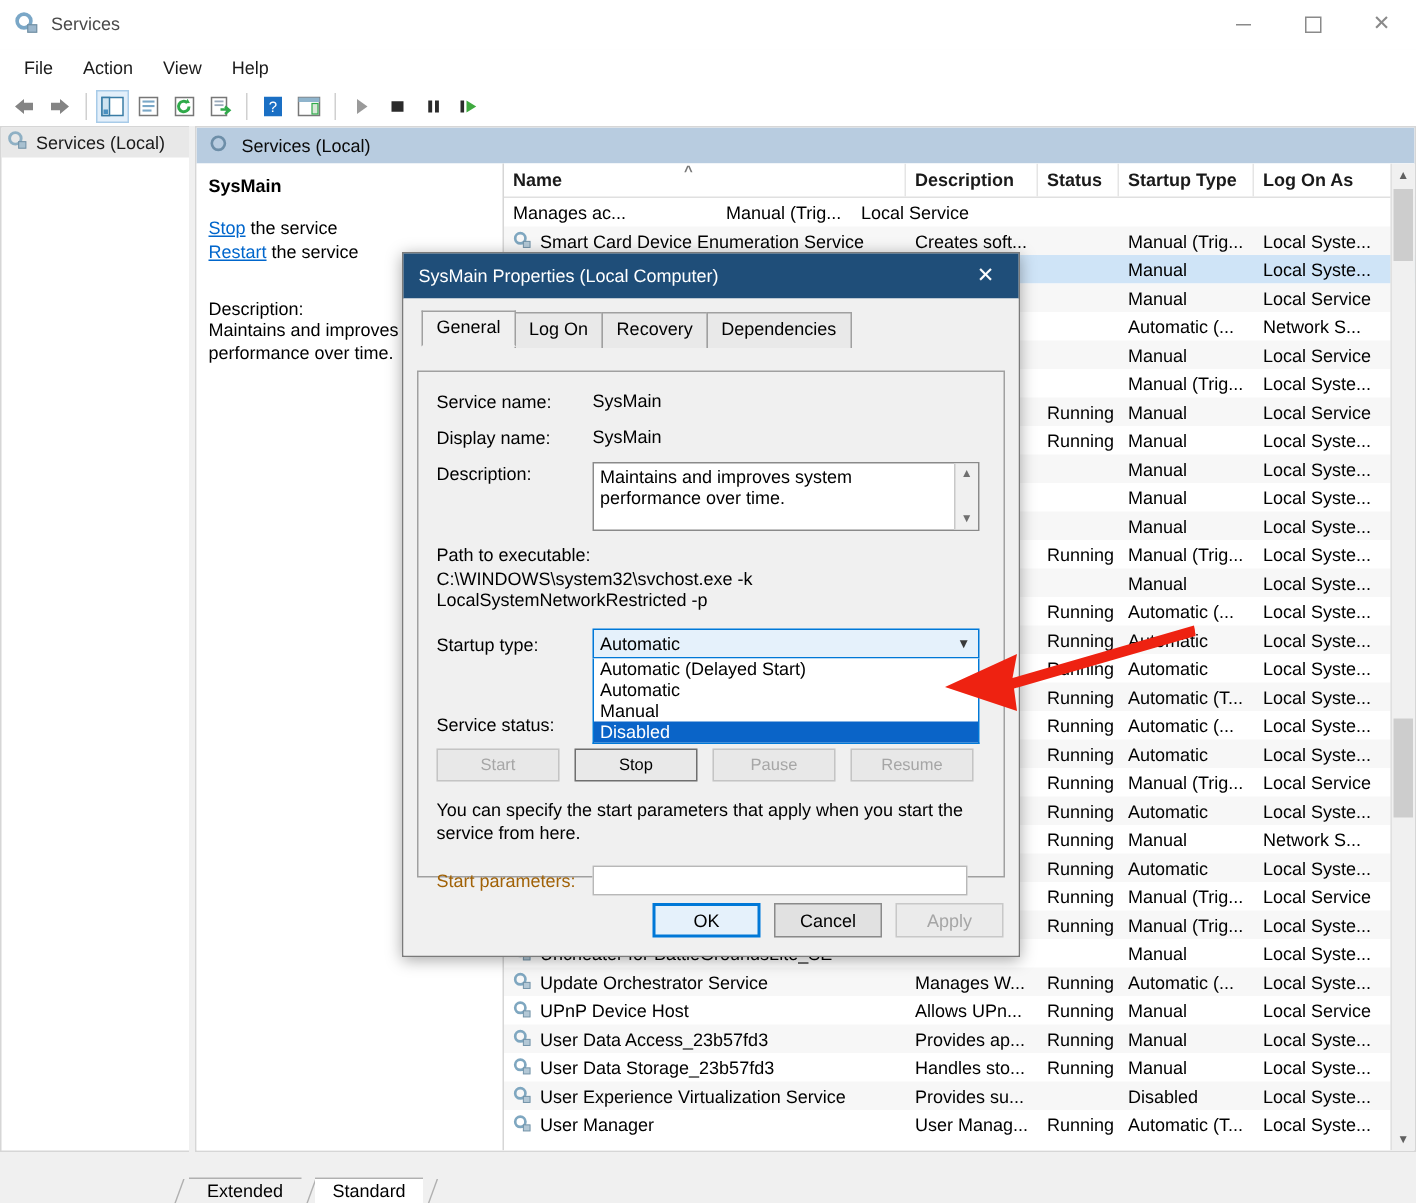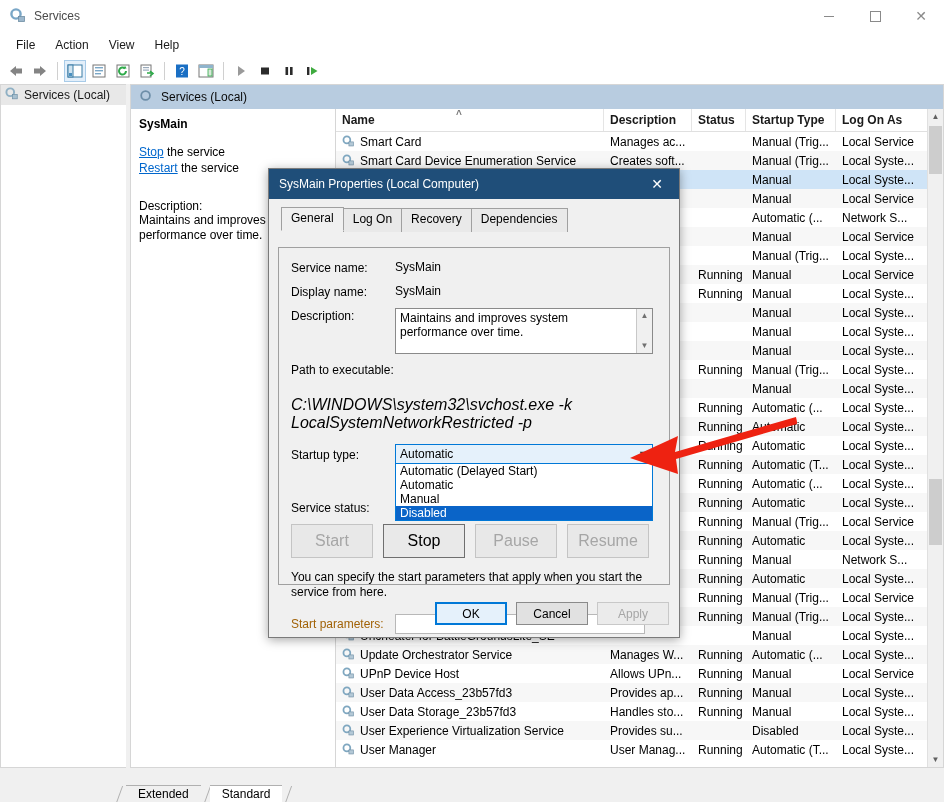--- a/index.html
+++ b/index.html
@@ -125,33 +125,33 @@
 
   .descbox{width:258px;height:46px;border:1px solid #8a8a8a;background:#ffffff;
            font-size:12px;line-height:14px;padding:2px 4px;box-sizing:border-box;position:relative;}
   .descbox .dtext{padding-right:16px;}
   .descbox .dscroll{position:absolute;right:0;top:0;bottom:0;width:15px;background:#f0f0f0;
                     border-left:1px solid #c8c8c8;}
   .descbox .dsa{height:14px;display:flex;align-items:center;justify-content:center;
                 font-size:8px;color:#707070;}
 
   .pathlabel{font-size:12px;margin-top:2px;}
-  .pathval{font-size:16px;margin-top:19px;font-style:italic;}
+  .pathval{font-size:12px;margin-top:2px;}
 
   .combowrap{position:relative;width:258px;}
   .combo{height:20px;border:1px solid #0078d7;background:#e5f1fb;display:flex;align-items:center;
          padding-left:4px;font-size:12px;box-sizing:border-box;position:relative;}
   .combo .carrow{position:absolute;right:5px;top:4px;font-size:9px;color:#3a3a3a;}
   .droplist{position:absolute;left:0;top:20px;width:258px;border:1px solid #0078d7;
             border-top:none;background:#ffffff;box-sizing:border-box;z-index:20;}
   .dopt{height:14px;line-height:14px;font-size:12px;padding-left:4px;}
   .dopt.hl{background:#0a64c8;color:#ffffff;}
 
   .btnrow{display:flex;gap:10px;margin-top:6px;}
-  .sbtn{width:82px;height:34px;border:1px solid #8a8a8a;background:#e1e1e1;font-size:16px;
+  .sbtn{width:82px;height:22px;border:1px solid #8a8a8a;background:#e1e1e1;font-size:11px;
         display:flex;align-items:center;justify-content:center;box-sizing:border-box;}
   .sbtn.dis{color:#a6a6a6;border-color:#c4c4c4;background:#e8e8e8;}
   .sbtn.en{background:#e9e9e9;border-color:#6f6f6f;}
 
   .helptext{font-size:12px;line-height:15px;margin-top:12px;}
 
   .spwrap{display:flex;align-items:center;margin-top:14px;}
   .splabel{width:104px;font-size:12px;color:#a16207;}
   .spinput{width:250px;height:20px;border:1px solid #b8b8b8;background:#ffffff;box-sizing:border-box;}
 
@@ -325,27 +325,20 @@
               <span>Name</span>
               <span class="sortmark">^</span>
             </div>
             <div class="hc c-desc">Description</div>
             <div class="hc c-stat">Status</div>
             <div class="hc c-start">Startup Type</div>
             <div class="hc c-logon">Log On As</div>
           </div>
           <div id="rows">
               <div class="lrow">
-                <div class="cell name c-name">
-                  <span class="svcicon"><svg width="13" height="13" viewBox="0 0 16 16">
-                      <circle cx="6" cy="6" r="4.2" fill="none" stroke="#7fa7c0" stroke-width="2.2"></circle>
-                      <rect x="8.5" y="8.5" width="5.5" height="5" fill="#b3c8d6" stroke="#7090a6" stroke-width="0.8"></rect>
-                    </svg></span>
-                  <span>Smart Card</span>
-                </div>
                 <div class="cell c-desc">Manages ac...</div>
                 <div class="cell c-stat"></div>
                 <div class="cell c-start">Manual (Trig...</div>
                 <div class="cell c-logon">Local Service</div>
               </div>
               <div class="lrow alt">
                 <div class="cell name c-name">
                   <span class="svcicon"><svg width="13" height="13" viewBox="0 0 16 16">
                       <circle cx="6" cy="6" r="4.2" fill="none" stroke="#7fa7c0" stroke-width="2.2"></circle>
                       <rect x="8.5" y="8.5" width="5.5" height="5" fill="#b3c8d6" stroke="#7090a6" stroke-width="0.8"></rect>

